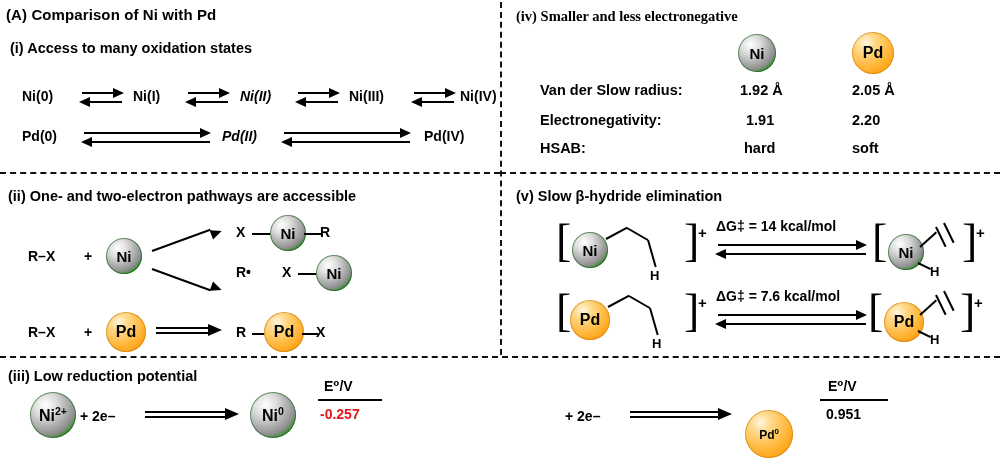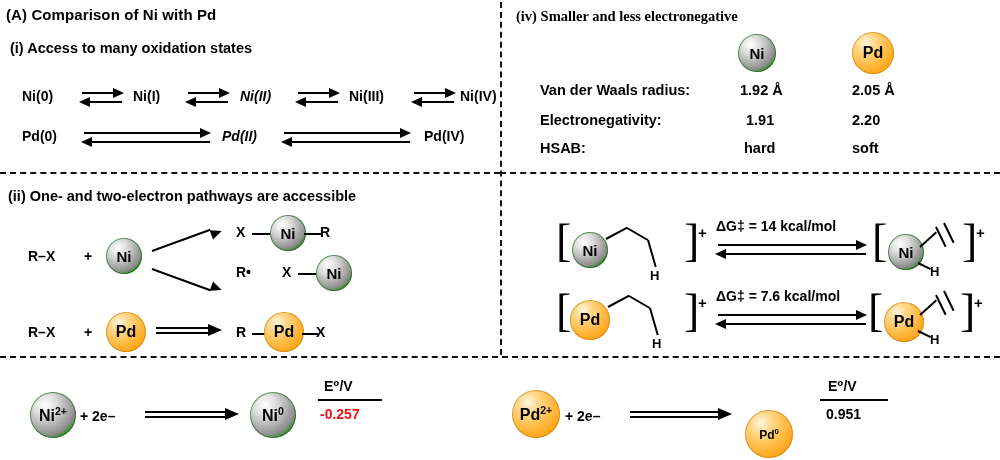--- a/index.html
+++ b/index.html
@@ -153,32 +153,33 @@
 
   <div class="abs sub" style="left:516px;top:8px;font-family:Liberation Serif, serif;">(iv) Smaller and less electronegative</div>
 
   <div class="sph ni" style="left:738px;top:34px;width:38px;height:38px;font-size:15px;">
     <span>Ni</span>
   </div>
   <div class="sph pd" style="left:852px;top:32px;width:42px;height:42px;font-size:16px;">
     <span>Pd</span>
   </div>
 
-  <div class="abs tbl" style="left:540px;top:82px;">Van der Waals radius:</div>
+  <div class="abs tbl" style="left:540px;top:82px;">Van der Slow radius:</div>
   <div class="abs tbl" style="left:740px;top:82px;">1.92 Å</div>
   <div class="abs tbl" style="left:852px;top:82px;">2.05 Å</div>
 
   <div class="abs tbl" style="left:540px;top:112px;text-align:center;">Electronegativity:</div>
   <div class="abs tbl" style="left:746px;top:112px;">1.91</div>
   <div class="abs tbl" style="left:852px;top:112px;">2.20</div>
 
   <div class="abs tbl" style="left:540px;top:140px;">HSAB:</div>
   <div class="abs tbl" style="left:744px;top:140px;">hard</div>
   <div class="abs tbl" style="left:852px;top:140px;">soft</div>
 
+  <div class="abs sub" style="left:516px;top:188px;">(v) Slow β-hydride elimination</div>
 
   <div class="brk" style="left:556px;top:218px;">[</div>
   <div class="sph ni" style="left:572px;top:232px;width:36px;height:36px;font-size:15px;">
     <span>Ni</span>
   </div>
   <div class="bond" style="left:606px;top:238px;width:24px;transform:rotate(-28deg);transform-origin:left center;"></div>
   <div class="bond" style="left:627px;top:227px;width:24px;transform:rotate(30deg);transform-origin:left center;"></div>
   <div class="bond" style="left:648px;top:239px;width:28px;transform:rotate(74deg);transform-origin:left center;"></div>
   <div class="abs small" style="left:650px;top:268px;">H</div>
   <div class="brk" style="left:684px;top:218px;">]</div>
@@ -228,42 +229,40 @@
     <span>Pd</span>
   </div>
   <div class="bond" style="left:920px;top:314px;width:22px;transform:rotate(-42deg);transform-origin:left center;"></div>
   <div class="bond" style="left:936px;top:294px;width:22px;transform:rotate(64deg);transform-origin:left center;"></div>
   <div class="bond" style="left:944px;top:290px;width:22px;transform:rotate(64deg);transform-origin:left center;"></div>
   <div class="bond" style="left:918px;top:330px;width:14px;transform:rotate(26deg);transform-origin:left center;"></div>
   <div class="abs small" style="left:930px;top:332px;">H</div>
   <div class="brk" style="left:960px;top:288px;">]</div>
   <div class="abs small" style="left:974px;top:294px;font-size:15px;">+</div>
 
+  <div class="abs sub" style="left:8px;top:368px;">(iii) Low reduction potential</div>
 
   <div class="sph ni" style="left:30px;top:392px;width:46px;height:46px;font-size:16px;">
     <span><span>Ni</span><sup>2+</sup></span>
   </div>
   <div class="abs txt" style="left:80px;top:408px;">+ 2e–</div>
   <div class="arrw" style="left:145px;top:408px;width:100px;height:16px;">
     <div class="shaft" style="left:0;top:3px;width:84px;height:1.6px;"></div>
     <div class="shaft" style="left:0;top:8px;width:84px;height:1.6px;"></div>
     <div class="head-r" style="left:80px;top:0px;border-left-width:14px;border-top-width:6px;border-bottom-width:6px;"></div>
   </div>
   <div class="sph ni" style="left:250px;top:392px;width:46px;height:46px;font-size:16px;">
     <span><span>Ni</span><sup>0</sup></span>
   </div>
   <div class="abs txt" style="left:324px;top:378px;">
     <span>E⁰/V</span>
   </div>
   <div class="eunder" style="left:318px;top:399px;width:64px;"></div>
   <div class="abs txt red" style="left:320px;top:406px;">-0.257</div>
 
-  <div class="sph pd" style="left:512px;top:390px;width:48px;height:48px;font-size:16px;">
-    <span><span>Pd</span><sup>2+</sup></span>
-  </div>
   <div class="abs txt" style="left:565px;top:408px;">+ 2e–</div>
   <div class="arrw" style="left:630px;top:408px;width:110px;height:16px;">
     <div class="shaft" style="left:0;top:3px;width:92px;height:1.6px;"></div>
     <div class="shaft" style="left:0;top:8px;width:92px;height:1.6px;"></div>
     <div class="head-r" style="left:88px;top:0px;border-left-width:14px;border-top-width:6px;border-bottom-width:6px;"></div>
   </div>
   <div class="sph pd" style="left:745px;top:410px;width:48px;height:48px;font-size:12px;">
     <span><span>Pd</span><sup>0</sup></span>
   </div>
   <div class="abs txt" style="left:828px;top:378px;">

